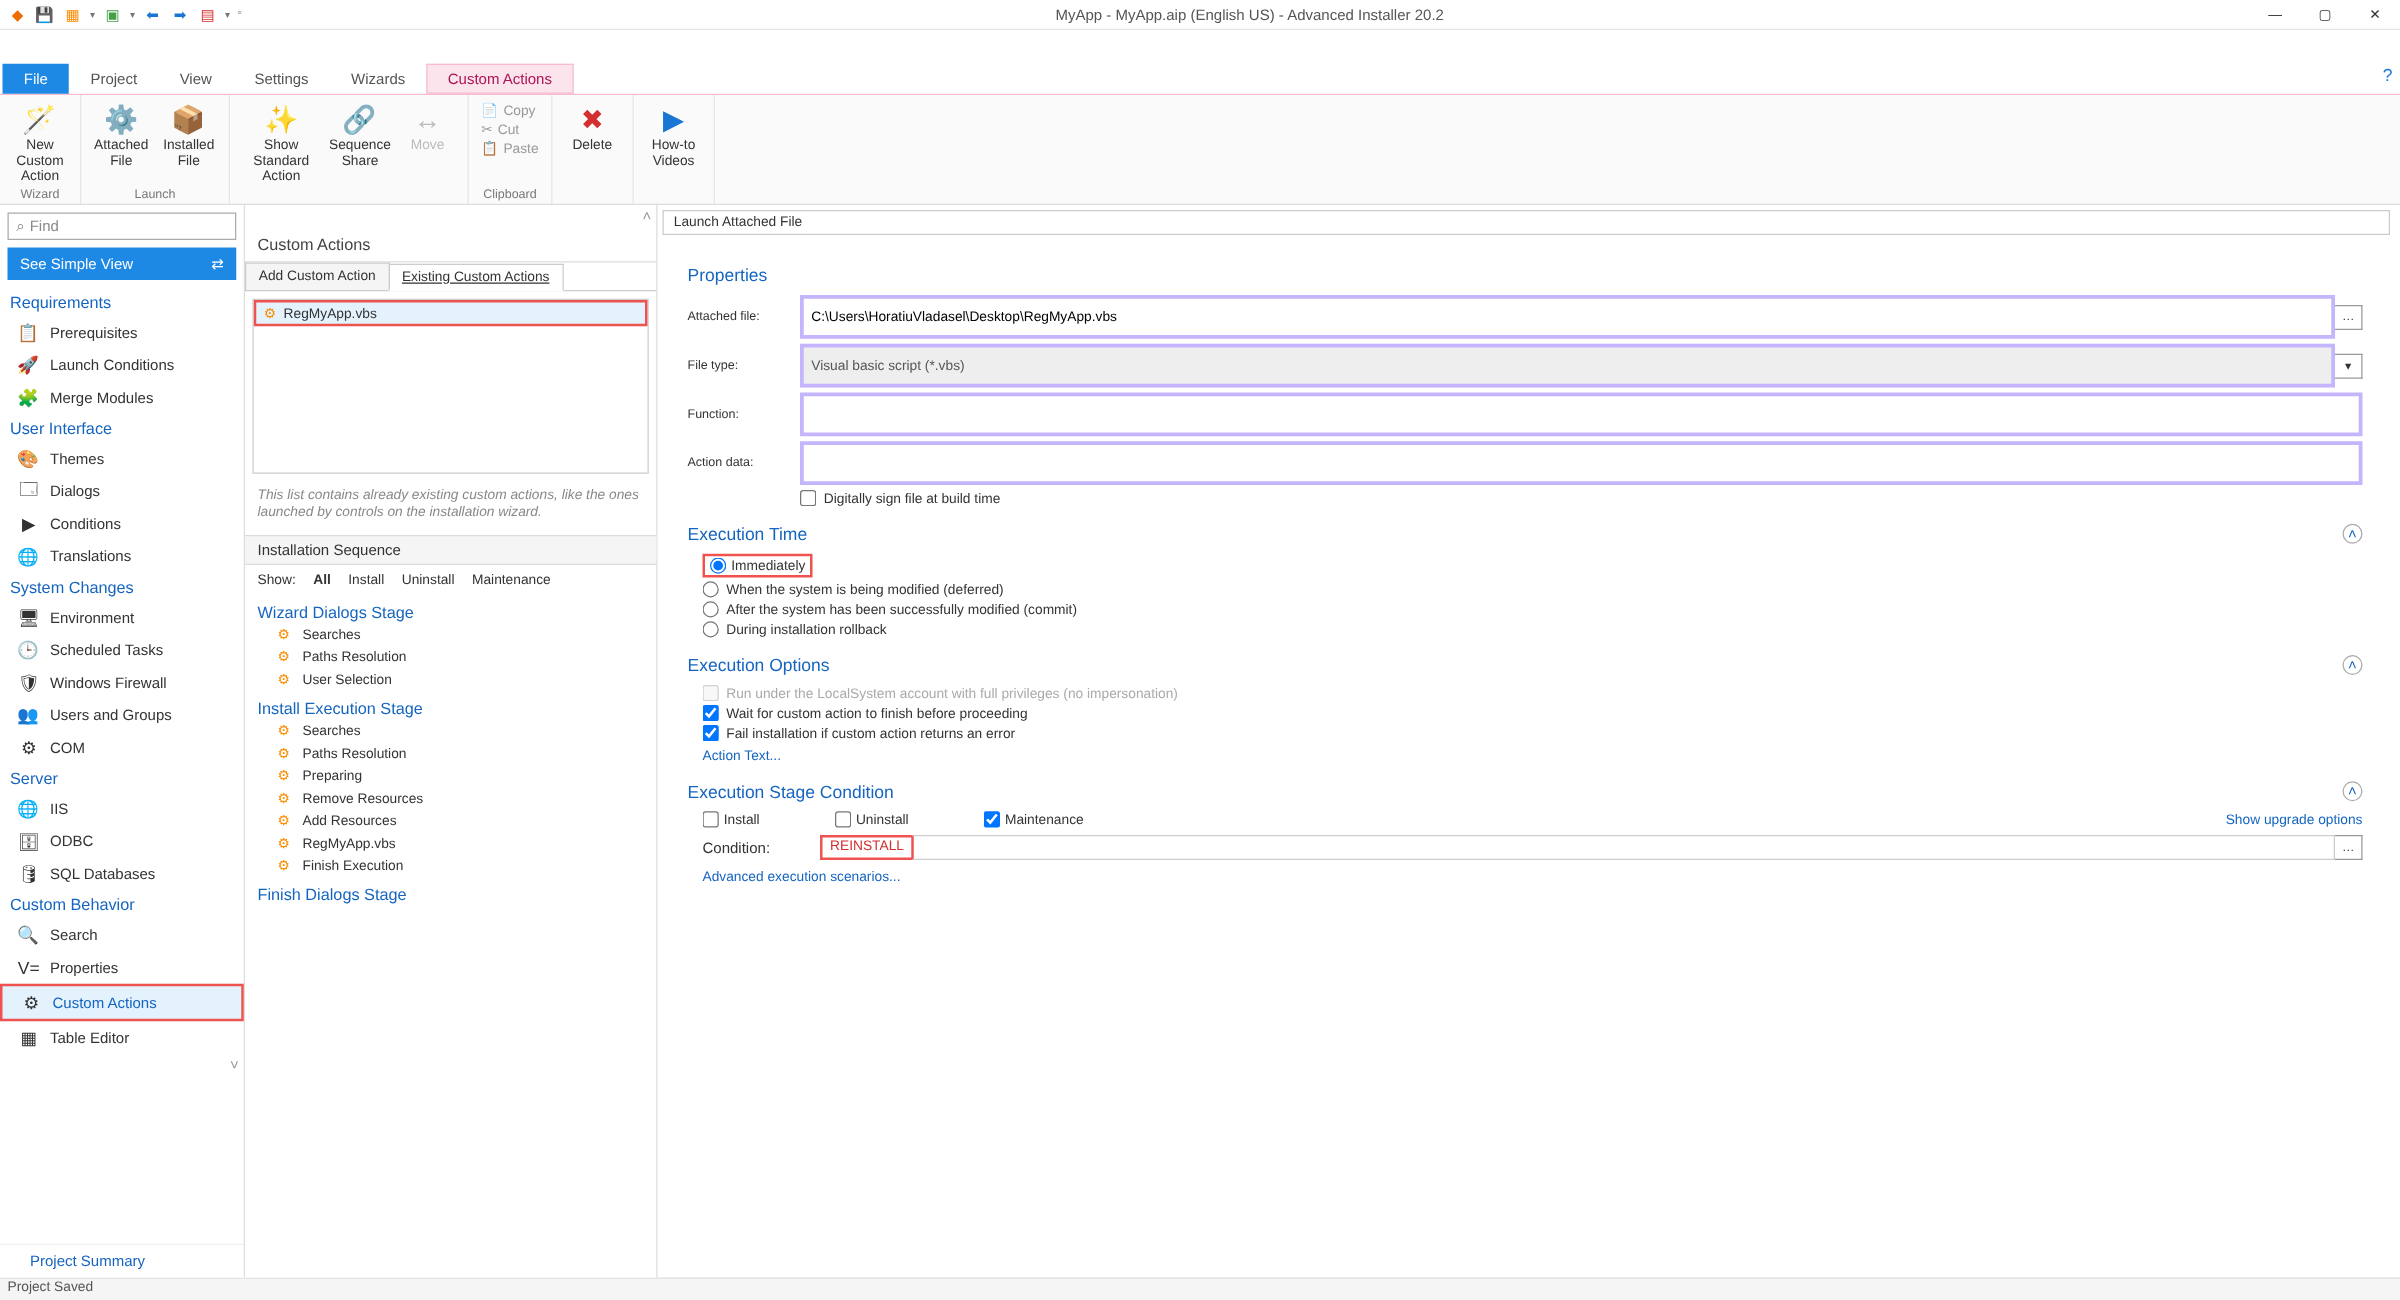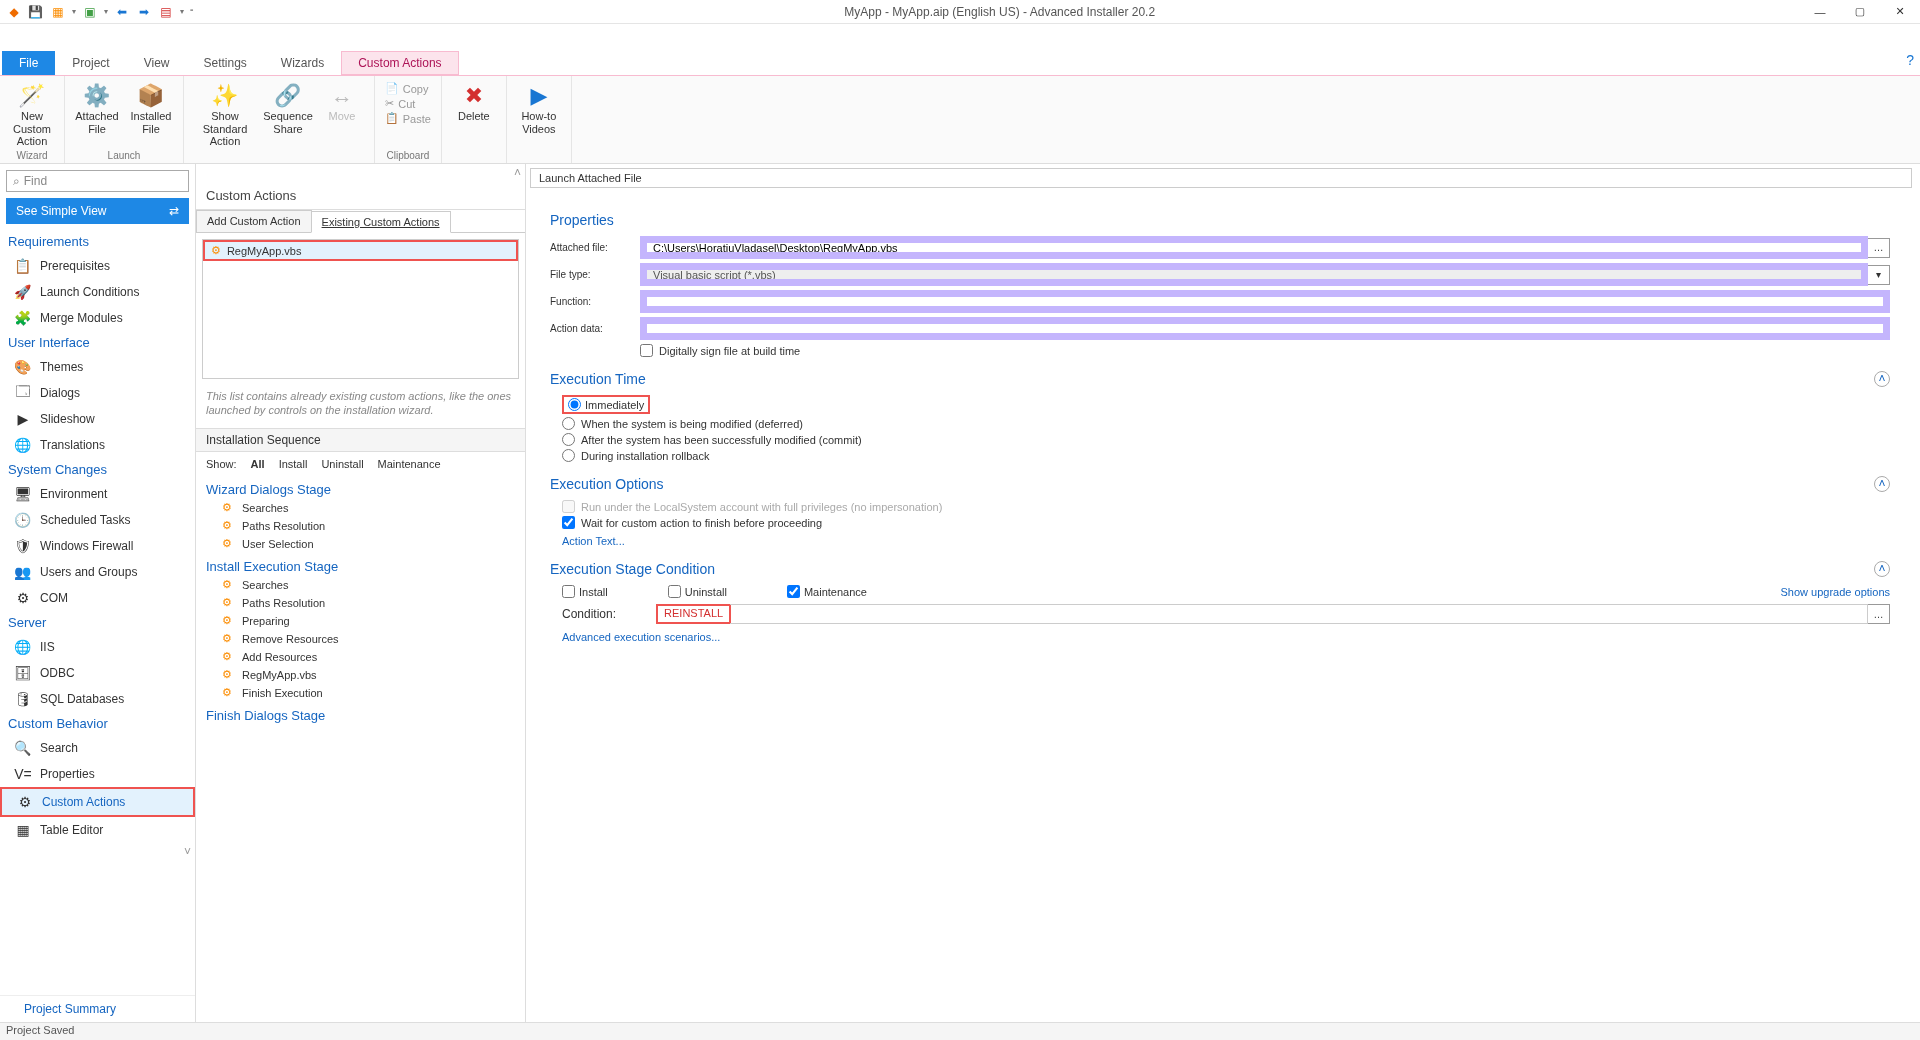--- a/index.html
+++ b/index.html
@@ -57,21 +57,21 @@
 .stage-item .sico { width: 14px; height: 14px; display: inline-flex; align-items: center; justify-content: center; color: #fb8c00; }
 
 
 .detail-panel { flex: 1; display: flex; flex-direction: column; overflow-y: auto; }
 .detail-header { border: 1px solid #ccc; margin: 4px 8px 0 4px; padding: 3px 8px; font-size: 11px; background: #fff; }
 .detail-body { padding: 10px 30px 10px 24px; }
 .section-title { color: #1565c0; font-size: 14px; margin: 14px 0 8px; display: flex; justify-content: space-between; align-items: center; }
 .section-title .chev { font-size: 12px; border: 1px solid #aaa; border-radius: 50%; width: 16px; height: 16px; display: inline-flex; align-items: center; justify-content: center; }
 .prop-row { display: flex; align-items: center; margin: 4px 0; }
 .prop-label { width: 90px; font-size: 10px; color: #333; }
-.prop-input { flex: 1; border: 7px solid #c4b5fd; padding: 2px 6px; font-size: 11px; height: 23px; background: #fff; }
+.prop-input { flex: 1; border: 3px solid #c4b5fd; padding: 2px 6px; font-size: 11px; height: 35px; background: #fff; }
 .prop-input.ro { background: #eee; color: #555; }
 .browse-btn { width: 22px; height: 20px; border: 1px solid #999; border-left: none; display: flex; align-items: center; justify-content: center; font-size: 10px; }
 .check-row { display: flex; align-items: center; gap: 6px; font-size: 11px; margin: 4px 0 4px 90px; }
 .radio-row, .check-row2 { display: flex; align-items: center; gap: 6px; font-size: 11px; margin: 3px 0 3px 12px; }
 .radio-row input, .check-row2 input { margin: 0; }
 .red-outline { border: 2px solid #ef5350; padding: 1px 4px; display: inline-flex; align-items: center; gap: 4px; }
 .disabled-text { color: #aaa; }
 .link-text { color: #1565c0; cursor: pointer; font-size: 11px; }
 .stage-cond-row { display: flex; gap: 60px; font-size: 11px; align-items: center; margin: 6px 0 6px 12px; }
 .cond-row { display: flex; align-items: center; margin: 6px 0 6px 12px; gap: 40px; }
@@ -241,21 +241,21 @@
     <div class="nav-item">
         <span class="nico">🎨</span>
         <span>Themes</span>
       </div>
     <div class="nav-item">
         <span class="nico">🗔</span>
         <span>Dialogs</span>
       </div>
     <div class="nav-item">
         <span class="nico">▶</span>
-        <span>Slideshow</span>
+        <span>Conditions</span>
       </div>
     <div class="nav-item">
         <span class="nico">🌐</span>
         <span>Translations</span>
       </div>
 
     <div class="nav-section-title">System Changes</div>
     <div class="nav-item">
         <span class="nico">🖥</span>
         <span>Environment</span>
@@ -436,20 +436,24 @@
           <span>Execution Options</span>
           <span class="chev">˄</span>
         </div>
       <div class="check-row2 disabled-text">
           <input type="checkbox" disabled="" style="">
           <span>Run under the LocalSystem account with full privileges (no impersonation)</span>
         </div>
       <div class="check-row2">
           <input type="checkbox" checked="" style="">
           <span>Wait for custom action to finish before proceeding</span>
+        </div>
+      <div class="check-row2">
+          <input type="checkbox" checked="" style="">
+          <span>Fail installation if custom action returns an error</span>
         </div>
       <div class="radio-row disabled-text" style="margin-top:6px">
           <span class="link-text disabled-text">Action Text...</span>
         </div>
 
       <div class="section-title">
           <span>Execution Stage Condition</span>
           <span class="chev">˄</span>
         </div>
       <div class="stage-cond-row">

